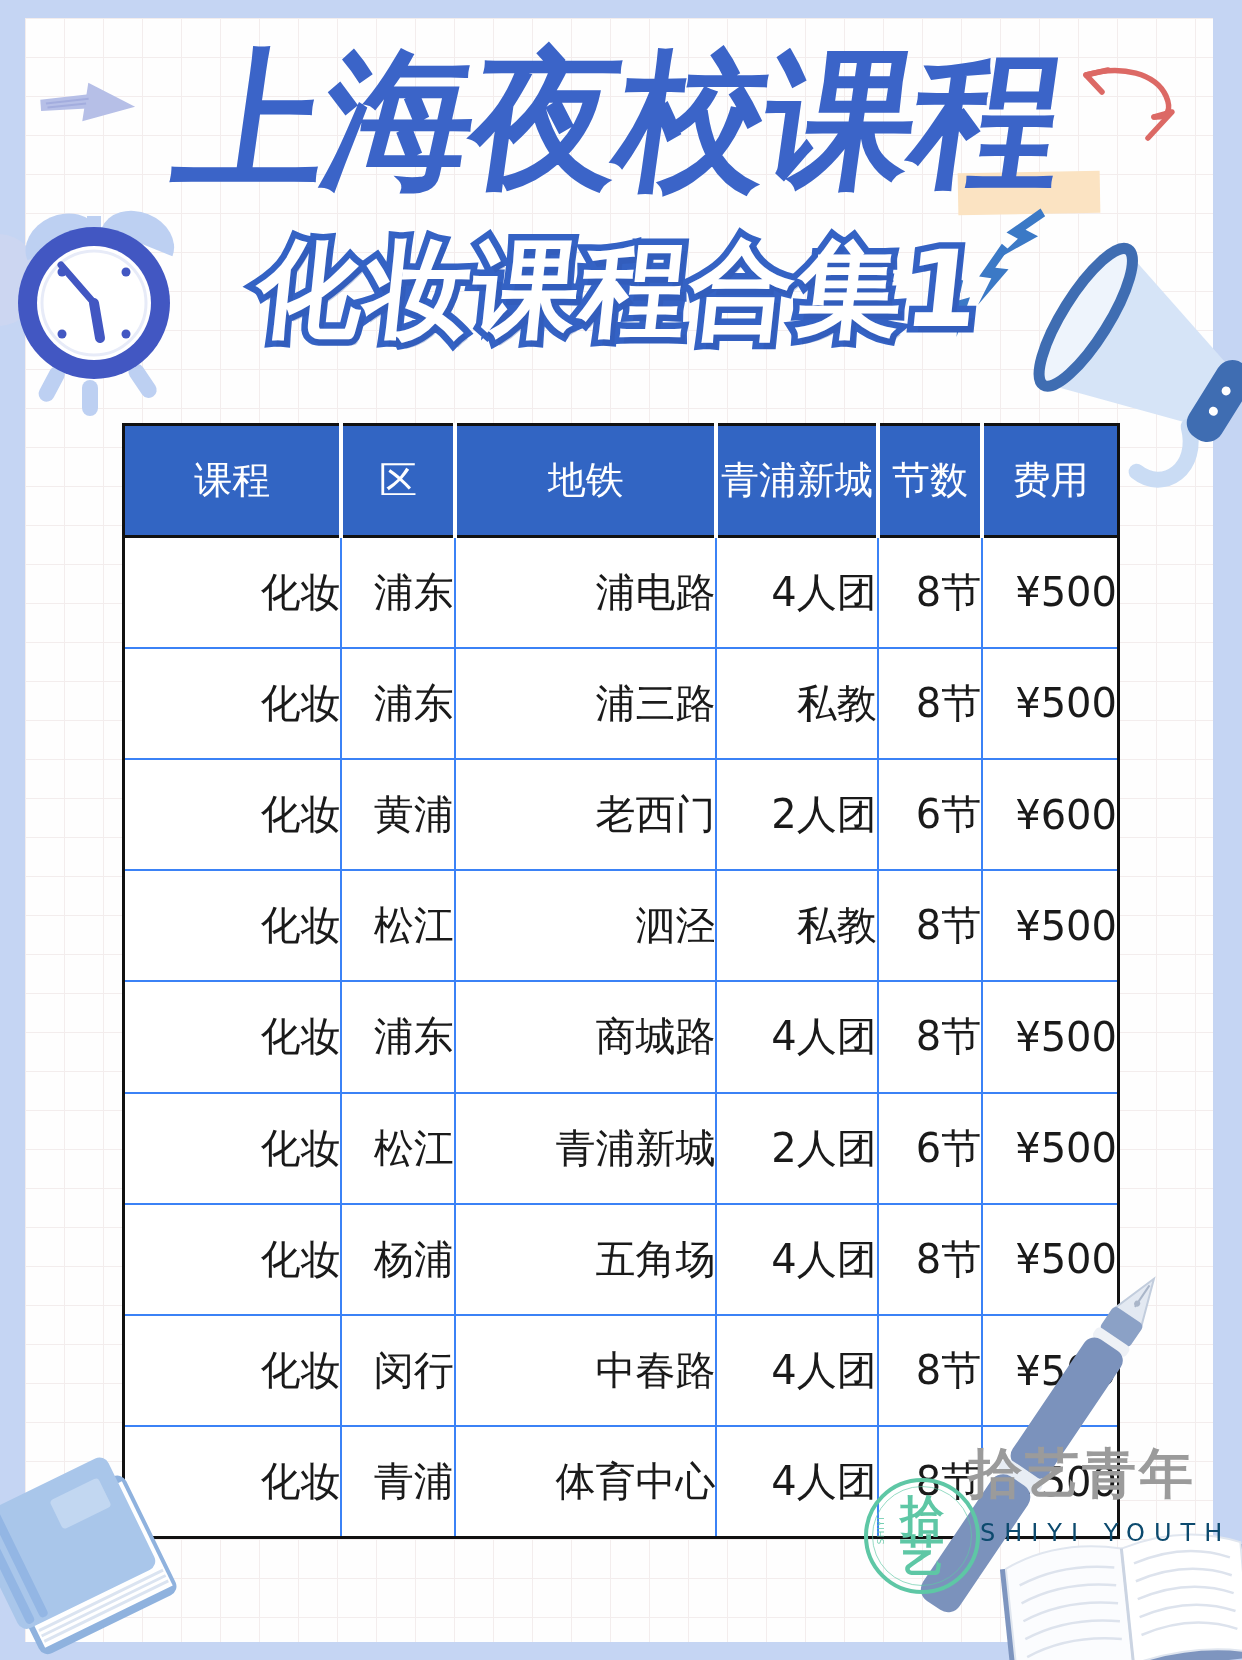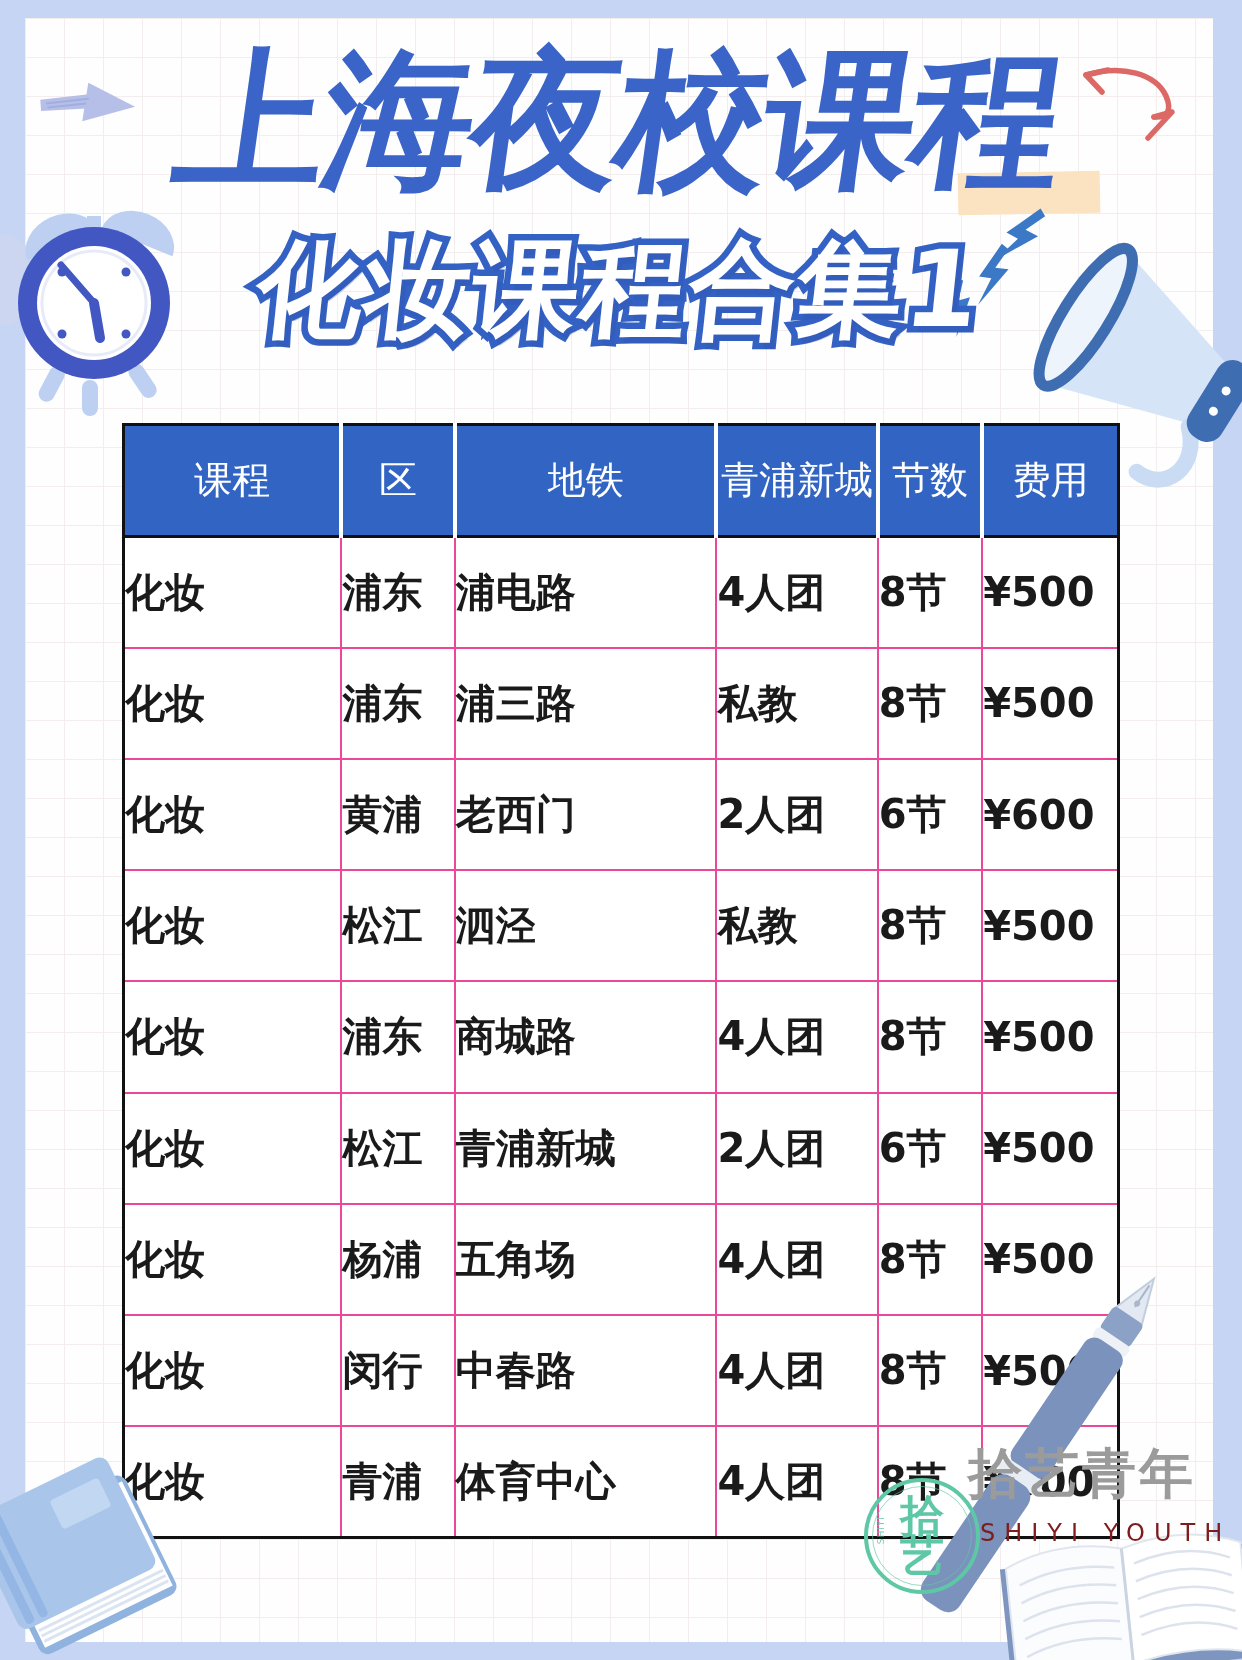--- a/index.html
+++ b/index.html
@@ -52,43 +52,43 @@
   }
   table.course-table thead tr{height:112px;}
   table.course-table th{
     background:#3265c3;color:#ffffff;font-weight:normal;font-size:38px;
     border-left:4px solid #ffffff;border-bottom:3px solid #111;
     text-align:center;vertical-align:middle;padding:0;
   }
   table.course-table th:first-child{border-left:none;}
   table.course-table tbody tr{height:111px;}
   table.course-table td{
-    border:2px solid #ec4899;color:#1a1a1a;font-size:40px;
-    text-align:left;vertical-align:middle;padding:0;background:#fff;font-weight:bold;
+    border:2px solid #3b82f6;color:#1a1a1a;font-size:40px;
+    text-align:right;vertical-align:middle;padding:0;background:#fff;
   }
 
   
   .overlay{position:absolute;z-index:4;}
   .brand-logo{
     left:864px;top:1478px;width:116px;height:116px;border-radius:50%;
     border:4px solid #5ec7a5;box-sizing:border-box;
     display:flex;flex-direction:column;align-items:center;justify-content:center;
   }
   .brand-logo::before{
     content:"";position:absolute;inset:4px;border-radius:50%;
     border:1px solid rgba(94,199,165,.65);
   }
   .brand-logo .glyph{color:#5ec7a5;font-size:44px;line-height:40px;font-weight:600;}
   .brand-logo .side-en{
     position:absolute;left:8px;top:34px;color:#5ec7a5;font-size:9px;letter-spacing:1px;
     writing-mode:vertical-rl;transform:rotate(180deg);opacity:.85;
   }
   .brand-watermark{left:968px;top:1438px;width:240px;}
   .brand-watermark .cn{font-size:54px;font-weight:bold;color:#9b9b9b;letter-spacing:3px;white-space:nowrap;}
-  .brand-watermark .en{font-size:24px;color:#7f1d1d;letter-spacing:9px;margin-top:8px;margin-left:12px;white-space:nowrap;}
+  .brand-watermark .en{font-size:24px;color:#0c4a6e;letter-spacing:9px;margin-top:8px;margin-left:12px;white-space:nowrap;}
 </style>
 </head>
 <body>
 
 <div class="card"></div>
 
 <div class="decor" style="left:40px;top:75px;">
   <svg width="105" height="65" viewBox="0 0 105 65">
     <g transform="rotate(6 50 30)">
       <polygon points="0,30 54,18 52,33 2,41" fill="#b6bfe7"></polygon>

